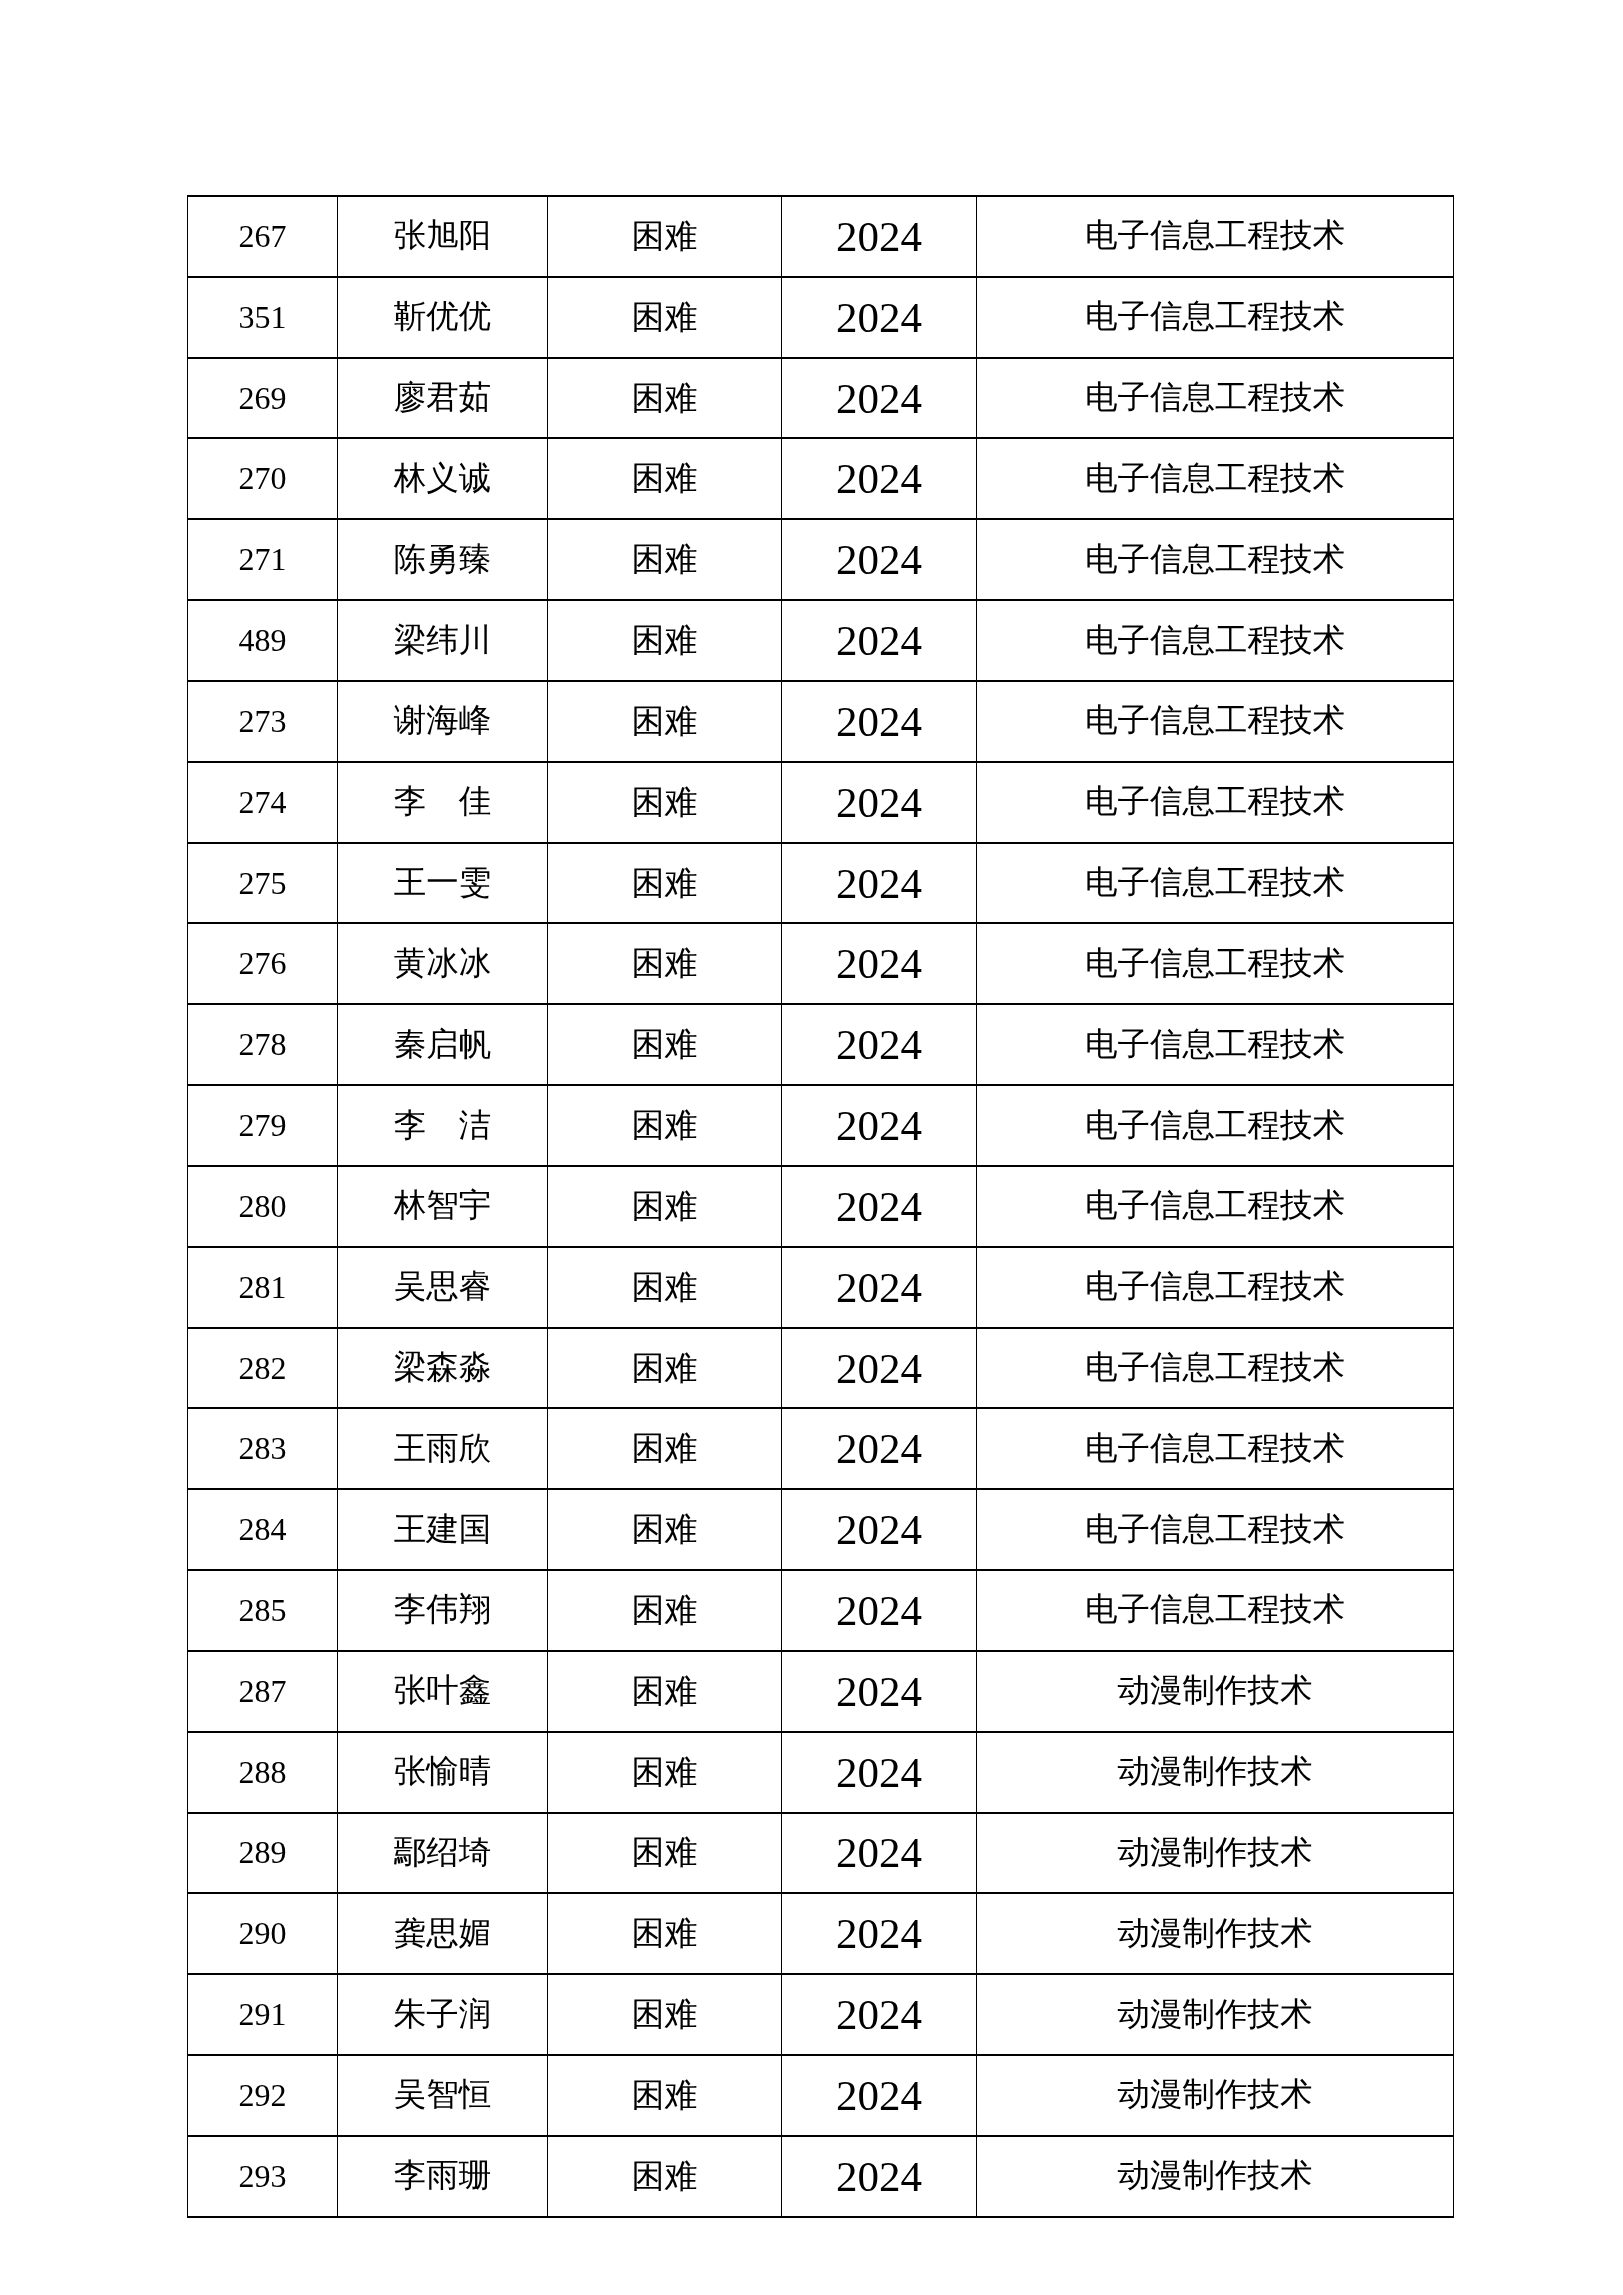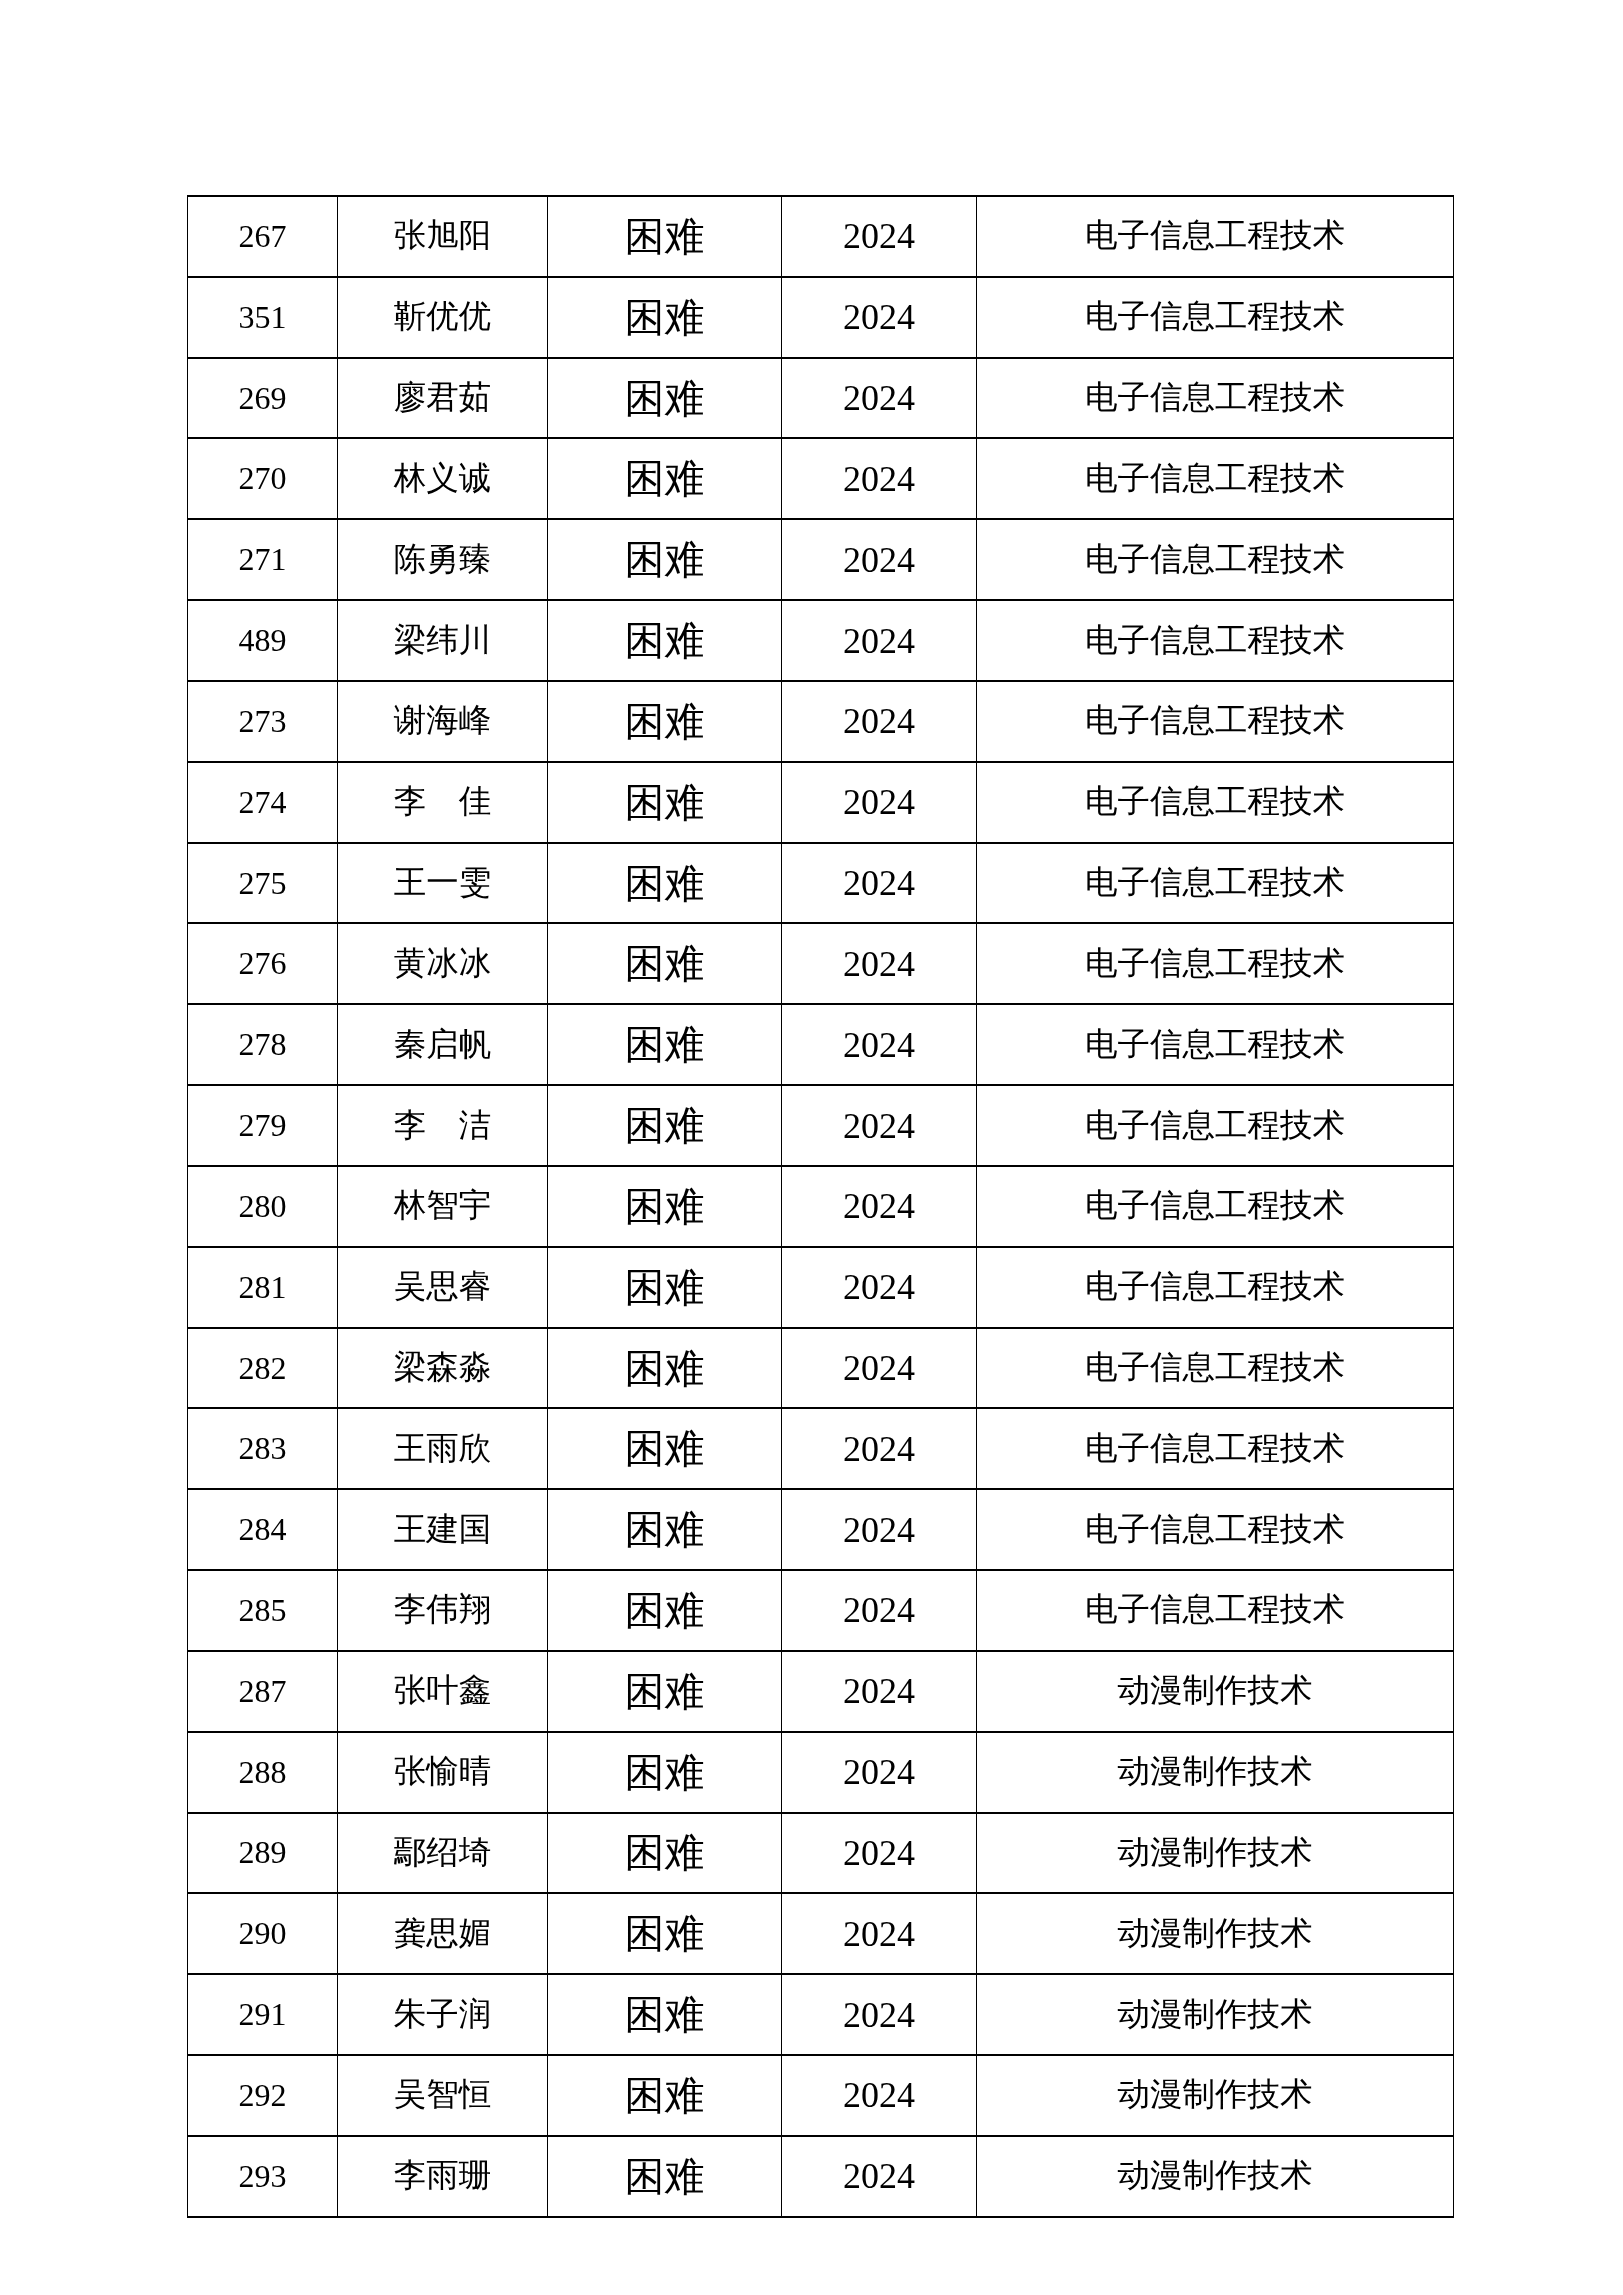--- a/index.html
+++ b/index.html
@@ -34,22 +34,22 @@
     border-top: 2.4px solid #000000;
     border-bottom: 2.4px solid #000000;
     text-align: center;
     vertical-align: middle;
     padding: 0;
     overflow: hidden;
     white-space: nowrap;
   }
   td.c-no   { font-size: 32px; }
   td.c-name { font-size: 32.5px; }
-  td.c-stat { font-size: 40px; }
-  td.c-year { font-size: 36px; }
+  td.c-stat { font-size: 33px; }
+  td.c-year { font-size: 43px; }
   td.c-major{ font-size: 32.5px; }
 </style>
 </head>
 <body>
 
 <div class="page">
   <table class="roster">
     <colgroup>
       <col style="width:150px">
       <col style="width:210px">

